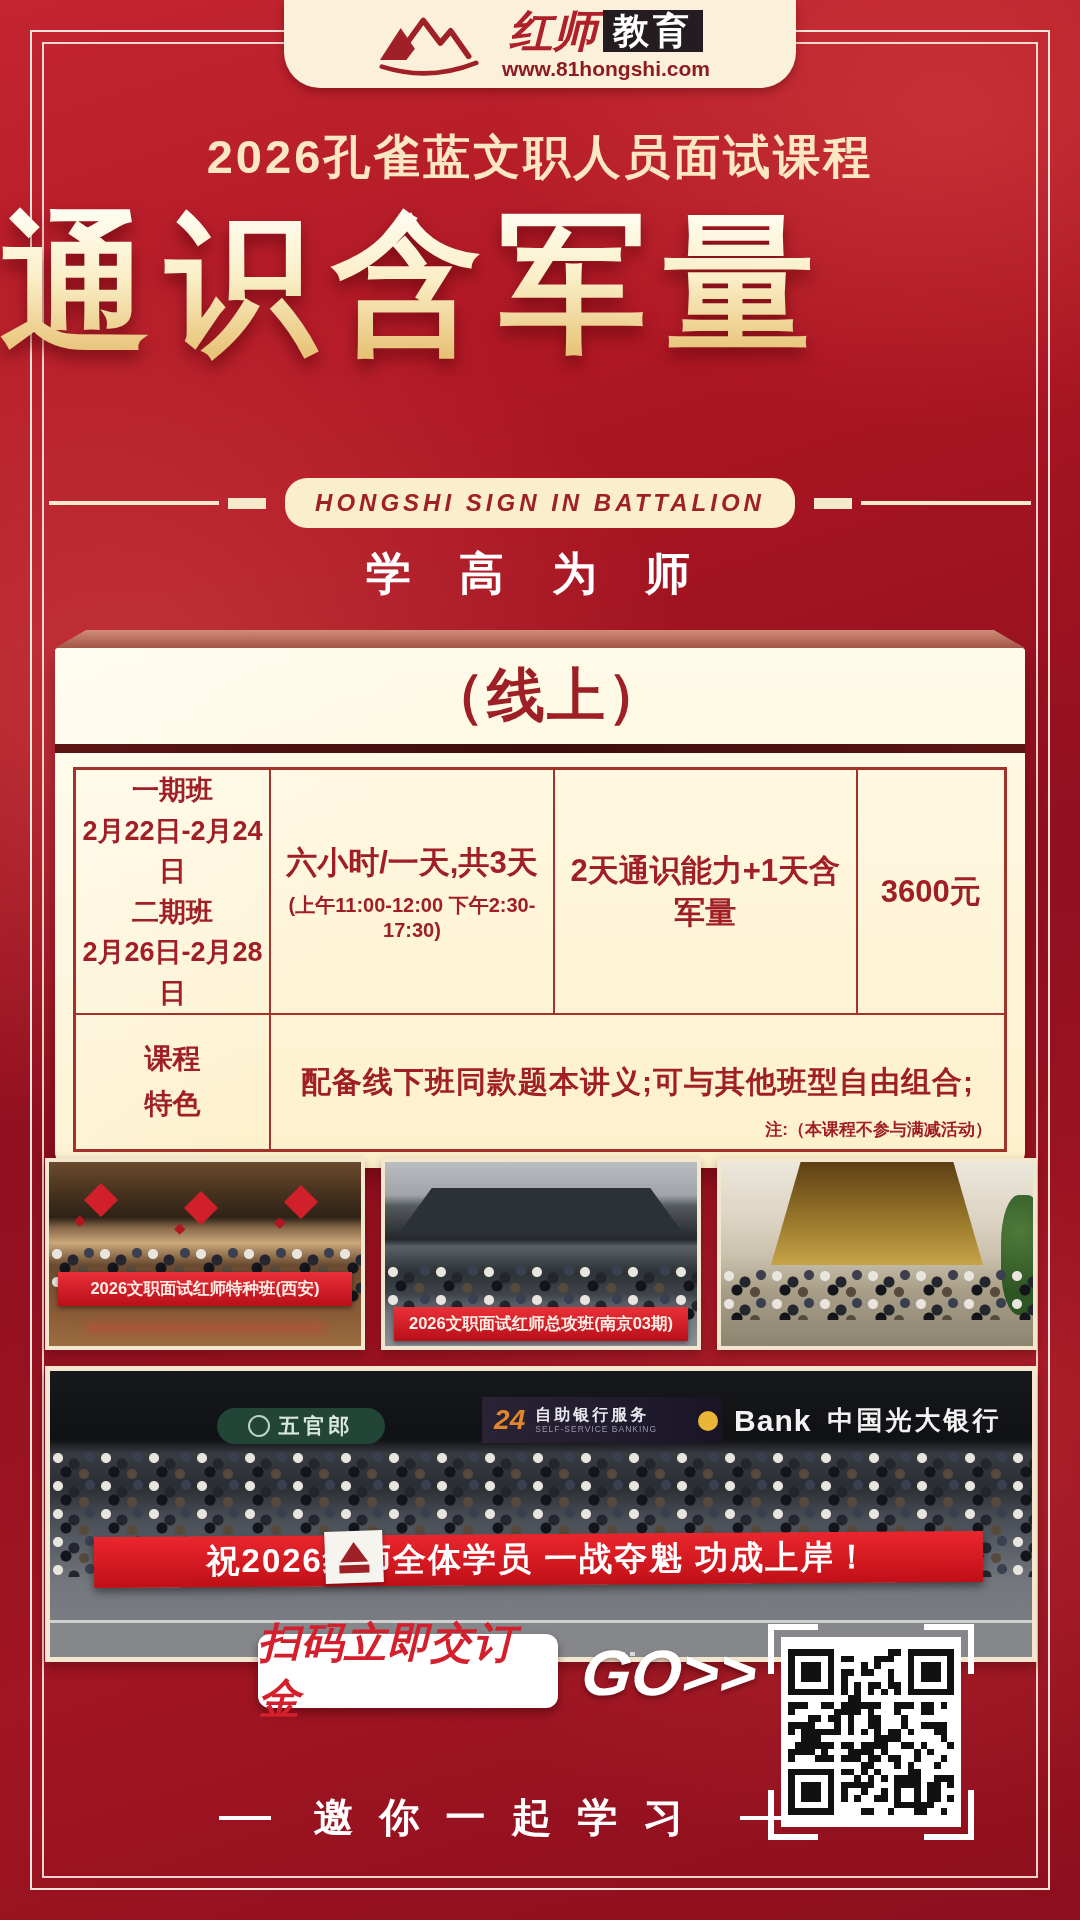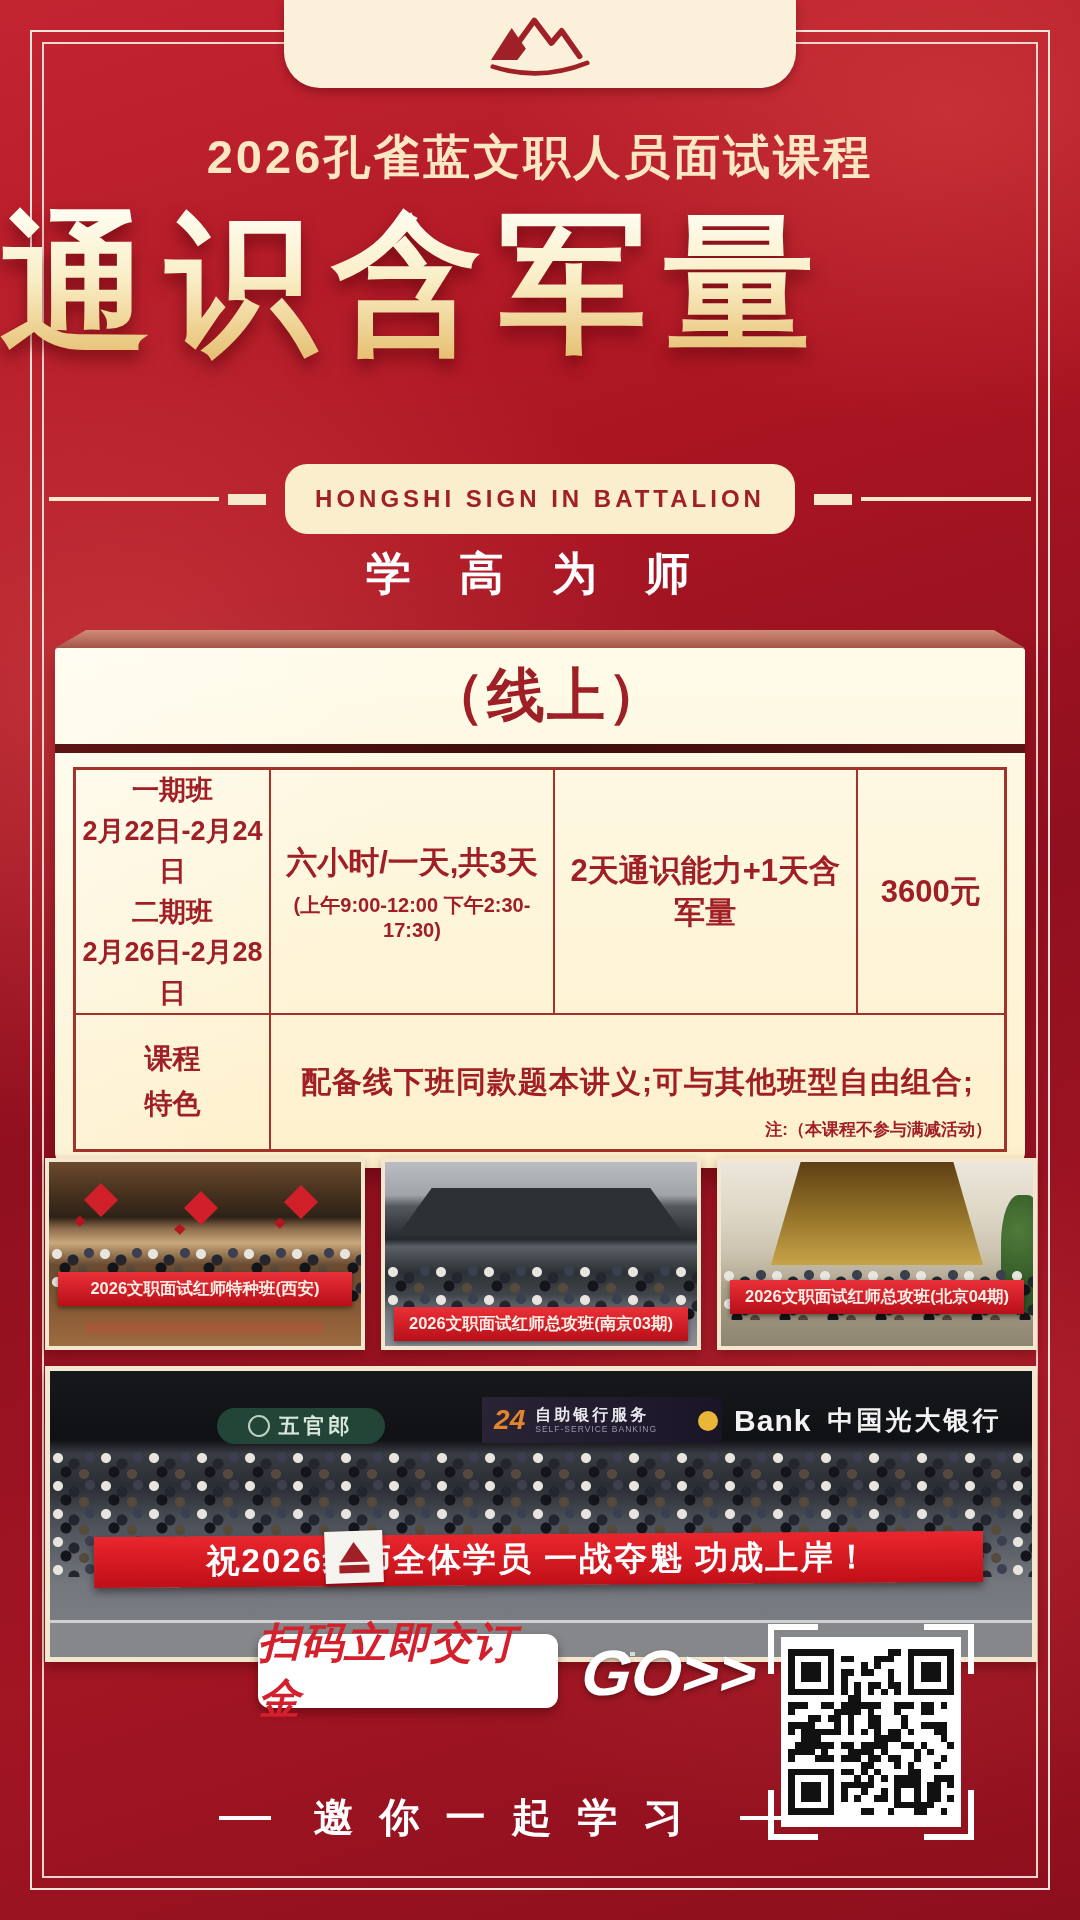--- a/index.html
+++ b/index.html
@@ -36,22 +36,22 @@
   .main-title{position:absolute;top:196px;left:0;width:100%;text-align:left;z-index:2;
     font-family:"DejaVu Serif",serif;font-weight:800;font-size:150px;line-height:1.15;
     letter-spacing:16px;color:#f3e2ac;
     background:linear-gradient(180deg,#fffdf2 8%,#faeec6 48%,#e7c276 92%);
     -webkit-background-clip:text;background-clip:text;-webkit-text-fill-color:transparent;
     filter:drop-shadow(0 9px 8px rgba(80,0,6,.55));}
   .ribbon-row{position:absolute;top:464px;left:0;width:100%;z-index:2;
     display:flex;align-items:center;justify-content:center;}
   .rline{width:170px;height:4px;background:#f7e9cc;}
   .rdash{width:38px;height:11px;background:#f7e9cc;margin:0 9px;}
-  .rpill{margin:0 10px;padding:14px 30px;height:42px;border-radius:22px;background:#fbeecd;
-    display:inline-flex;align-items:center;color:#a02028;font-size:24px;font-weight:700;letter-spacing:4px;}
+  .rpill{margin:14px 10px;padding:4px 30px;height:42px;border-radius:22px;background:#fbeecd;
+    display:inline-flex;align-items:center;color:#a02028;font-size:24px;font-weight:700;letter-spacing:4px;font-style:italic;}
   .slogans{position:absolute;top:544px;left:0;width:100%;z-index:2;display:flex;justify-content:center;gap:118px;
     color:#fff;font-family:"DejaVu Serif",serif;font-weight:700;font-size:45px;letter-spacing:48px;text-indent:24px;}
 
   
   .panel-wrap{position:absolute;top:630px;left:55px;width:970px;z-index:3;}
   .panel-top{height:18px;background:linear-gradient(180deg,#cf8d78,#a45448);
     clip-path:polygon(3.2% 0,96.8% 0,100% 100%,0 100%);border-radius:8px 8px 0 0;}
   .panel-body{background:linear-gradient(115deg,rgba(255,255,255,.38) 0%,rgba(255,255,255,0) 34%),
     linear-gradient(180deg,#fffbe9 0%,#fdf0cc 100%);
     border-radius:3px 3px 16px 16px;box-shadow:0 12px 20px rgba(60,0,5,.35);padding-bottom:16px;}
@@ -159,20 +159,27 @@
 
 <div class="frame outer"></div>
 <div class="frame inner"></div>
 
 <div class="badge">
   <svg viewBox="0 0 120 70">
     <path d="M8 52 L30 18 L45 40 L36 52 Z" fill="#a02028"></path>
     <path d="M28 46 L54 10 L72 34 L83 21 L102 48" fill="none" stroke="#a02028" stroke-width="6" stroke-linejoin="round" stroke-linecap="round"></path>
     <path d="M10 59 Q60 75 110 55" fill="none" stroke="#a02028" stroke-width="5" stroke-linecap="round"></path>
   </svg>
+  <div class="brandcol">
+    <div class="brandrow">
+      <span class="brand-red">红师</span>
+      <span class="brand-dark">教育</span>
+    </div>
+    <div class="brand-url">www.81hongshi.com</div>
+  </div>
 </div>
 
 <div class="subtitle">2026孔雀蓝文职人员面试课程</div>
 <div class="main-title">通识含军量</div>
 
 <div class="ribbon-row">
   <span class="rline"></span>
   <span class="rdash"></span>
   <span class="rpill">HONGSHI SIGN IN BATTALION</span>
   <span class="rdash"></span>
@@ -201,21 +208,21 @@
         <tbody>
         <tr class="row1">
           <td class="time-lines">
             <div>一期班</div>
             <div>2月22日-2月24日</div>
             <div>二期班</div>
             <div>2月26日-2月28日</div>
           </td>
           <td>
             <div class="dur-main">六小时/一天,共3天</div>
-            <div class="dur-sub">(上午9:00-12:00 下午2:30-17:30)</div>
+            <div class="dur-sub">(上午11:00-12:00 下午2:30-17:30)</div>
           </td>
           <td class="cell-content">2天通识能力+1天含军量</td>
           <td class="cell-price">3600元</td>
         </tr>
         <tr class="row2">
           <td class="feat-label">
             <div>课程</div>
             <div>特色</div>
           </td>
           <td class="feat-cell" colspan="3">
@@ -240,21 +247,20 @@
   </div>
   <div class="photo photo2">
     <div class="canopy"></div>
     <div class="crowd pc2"></div>
     <div class="pbanner" style="top:79%">2026文职面试红师总攻班(南京03期)</div>
   </div>
   <div class="photo photo3">
     <div class="goldceil"></div>
     <div class="plant"></div>
     <div class="crowd pc3"></div>
-    <div class="pbanner" style="top:64%">2026文职面试红师总攻班(北京04期)</div>
   </div>
 </div>
 
 <div class="bigphoto">
   <div class="sign-green">
     <span class="dot"></span>
     <span>五官郎</span>
   </div>
   <div class="sign24">
     <span class="num">24</span>

